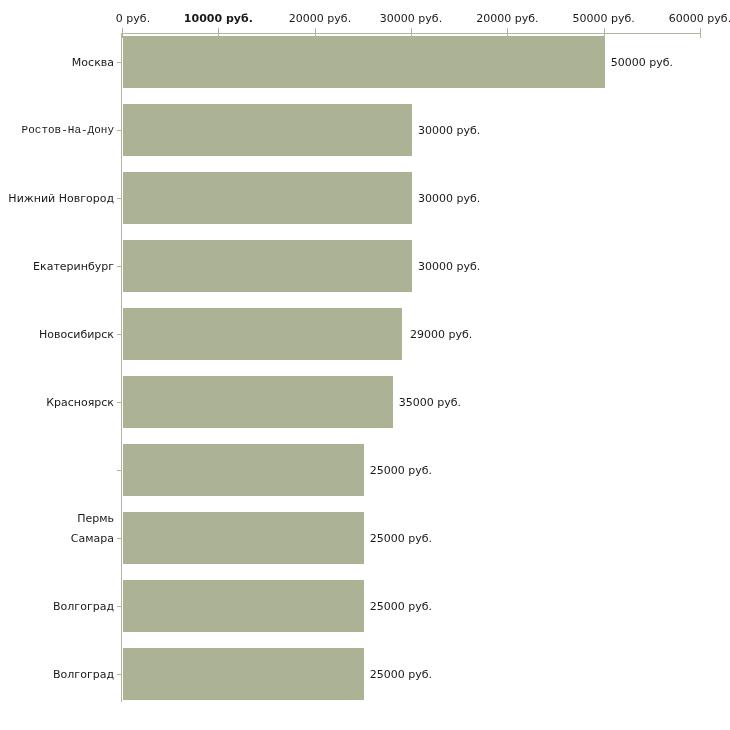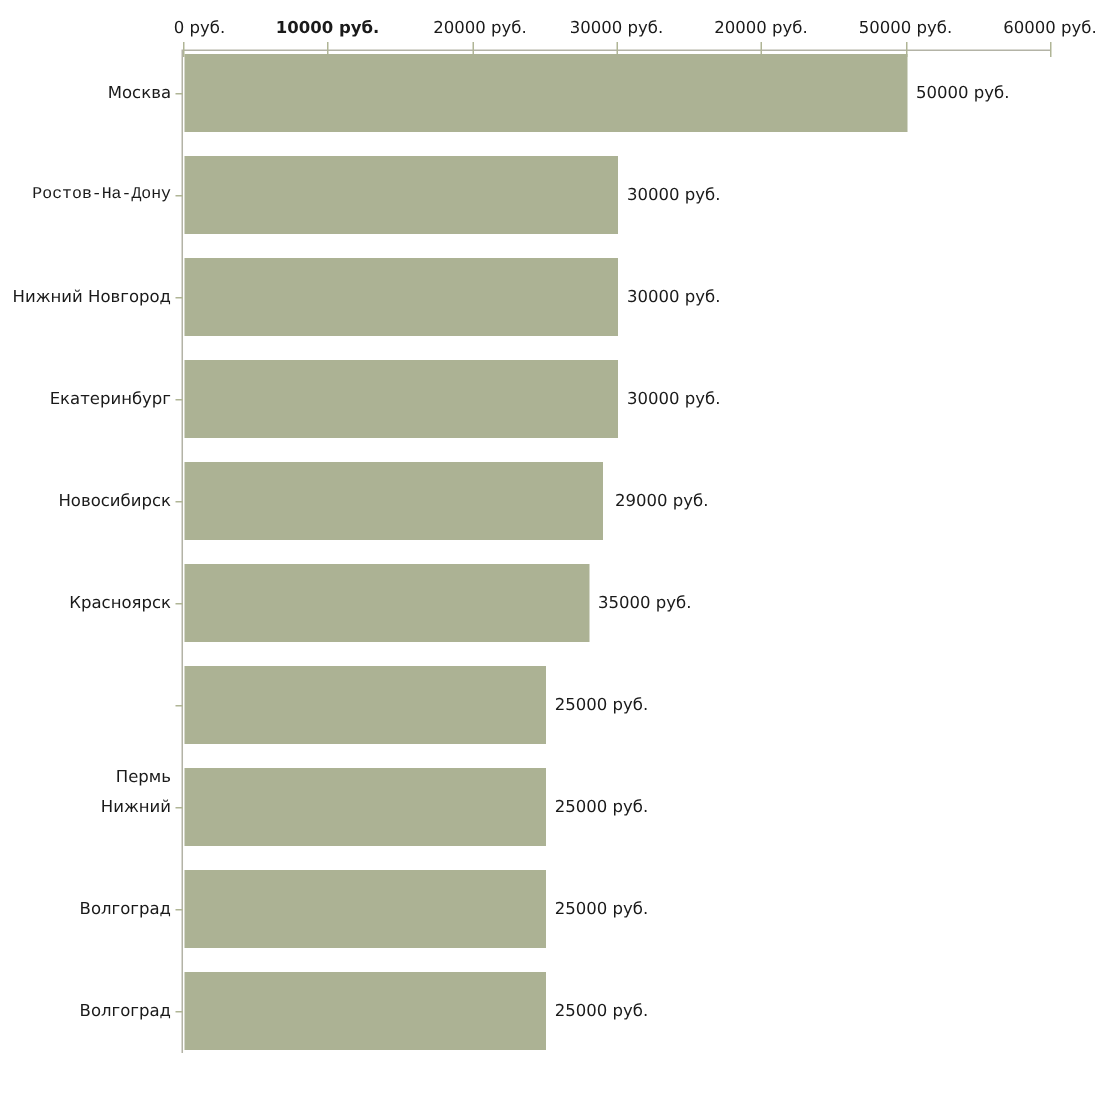--- a/index.html
+++ b/index.html
@@ -146,21 +146,21 @@
       <div class="cat-label-wrap" style="top: 334px;">
         <div class="cat-label" style="top: 0px;">Новосибирск</div>
       </div>
       <div class="cat-label-wrap" style="top: 402px;">
         <div class="cat-label" style="top: 0px;">Красноярск</div>
       </div>
       <div class="cat-label-wrap" style="top: 470px;">
         <div class="cat-label" style="top: 0px; margin-top: 48px;">Пермь</div>
       </div>
       <div class="cat-label-wrap" style="top: 538px;">
-        <div class="cat-label" style="top: 0px;">Нижний</div>
+        <div class="cat-label" style="top: 0px;">Самара</div>
       </div>
       <div class="cat-label-wrap" style="top: 606px;">
         <div class="cat-label" style="top: 0px;">Волгоград</div>
       </div>
       <div class="cat-label-wrap" style="top: 674px;">
         <div class="cat-label" style="top: 0px;">Волгоград</div>
       </div>
     </div>
 
   <div id="bars">

